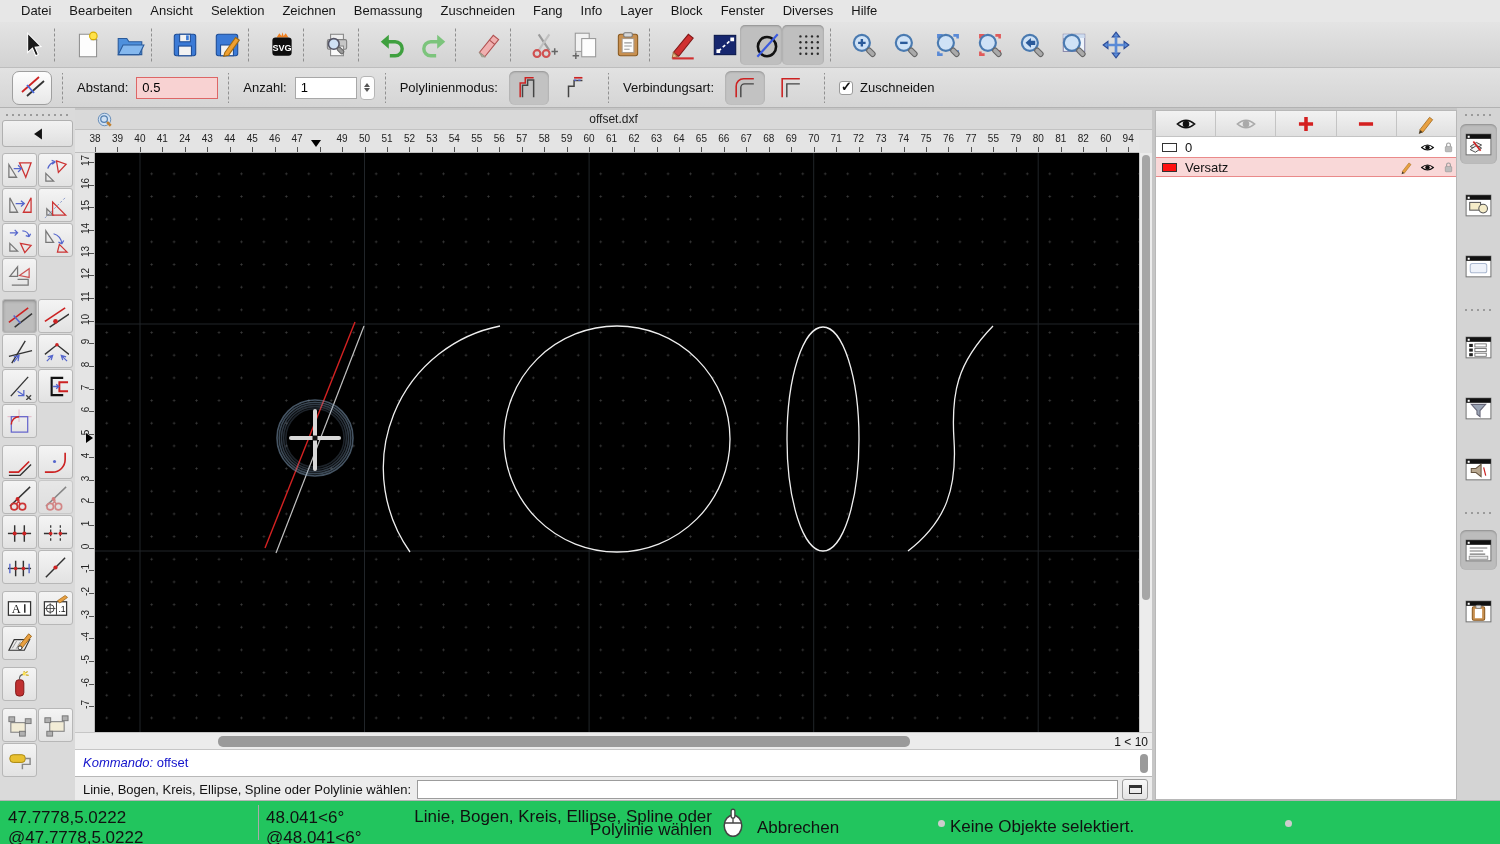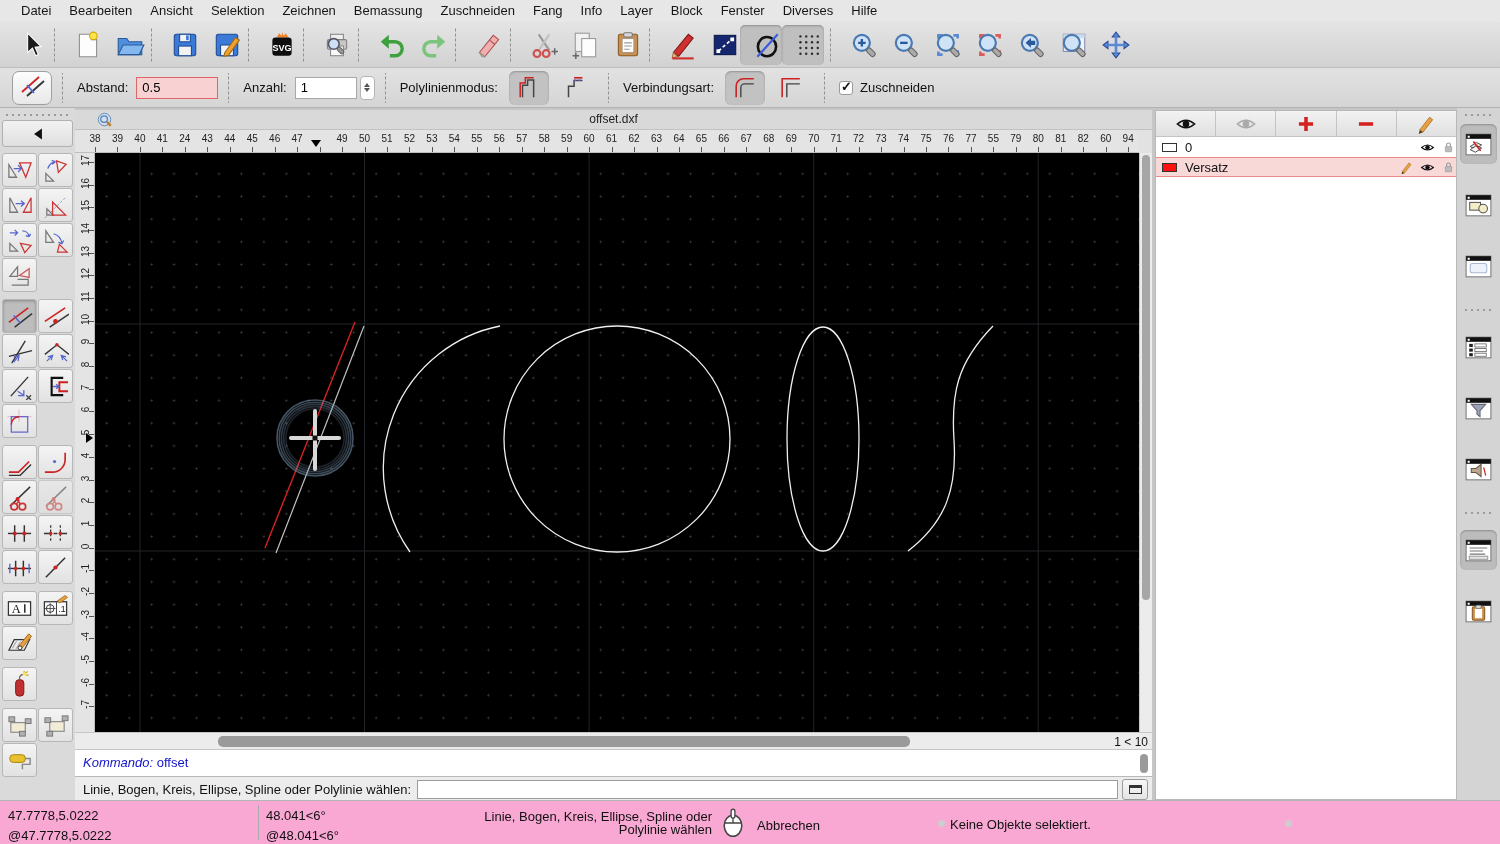--- a/index.html
+++ b/index.html
@@ -148,22 +148,22 @@
                  background-position:0 1px; background-repeat:repeat-x; }
   .dock-btn { width:37px; height:40px; margin:0 auto 21px auto; border-radius:6px;
               display:flex; align-items:center; justify-content:center; }
   .dock-btn.active { background:#bcbcbc; box-shadow:inset 0 1px 2px rgba(0,0,0,.25); }
   .dock-btn svg { width:31px; height:29px; }
   .dock-sep { height:6px; margin:0 6px 14px 6px;
               background-image:radial-gradient(#9a9a9a 0.9px, transparent 1px); background-size:6px 4px;
               background-position:0 1px; background-repeat:repeat-x; }
 
   
-  .statusbar { position:absolute; left:0; right:0; bottom:0; height:44px; background:#f9a8d4;
-               border-top:1px solid #b4b4b4; font-size:13px; color:#111; }
+  .statusbar { position:absolute; left:0; right:0; bottom:0; height:44px; background:#22c55e;
+               border-top:1px solid #b4b4b4; font-size:17px; color:#111; }
   .sb-abs { position:absolute; left:8px; top:7px; }
   .sb-rel { position:absolute; left:8px; top:27px; }
   .sb-div { position:absolute; left:258px; top:4px; bottom:4px; width:1px; background:#aaa; }
   .sb-polar { position:absolute; left:266px; top:7px; }
   .sb-rpolar { position:absolute; left:266px; top:27px; }
   .sb-hint { position:absolute; right:788px; top:9px; text-align:right; line-height:13px; }
   .sb-mouse { position:absolute; left:722px; top:7px; width:22px; height:30px; }
   .sb-cancel { position:absolute; left:757px; top:17px; }
   .sb-led1 { position:absolute; left:938px; top:19px; width:7px; height:7px; border-radius:50%; background:#cdcdcd; }
   .sb-sel { position:absolute; left:950px; top:16px; }

